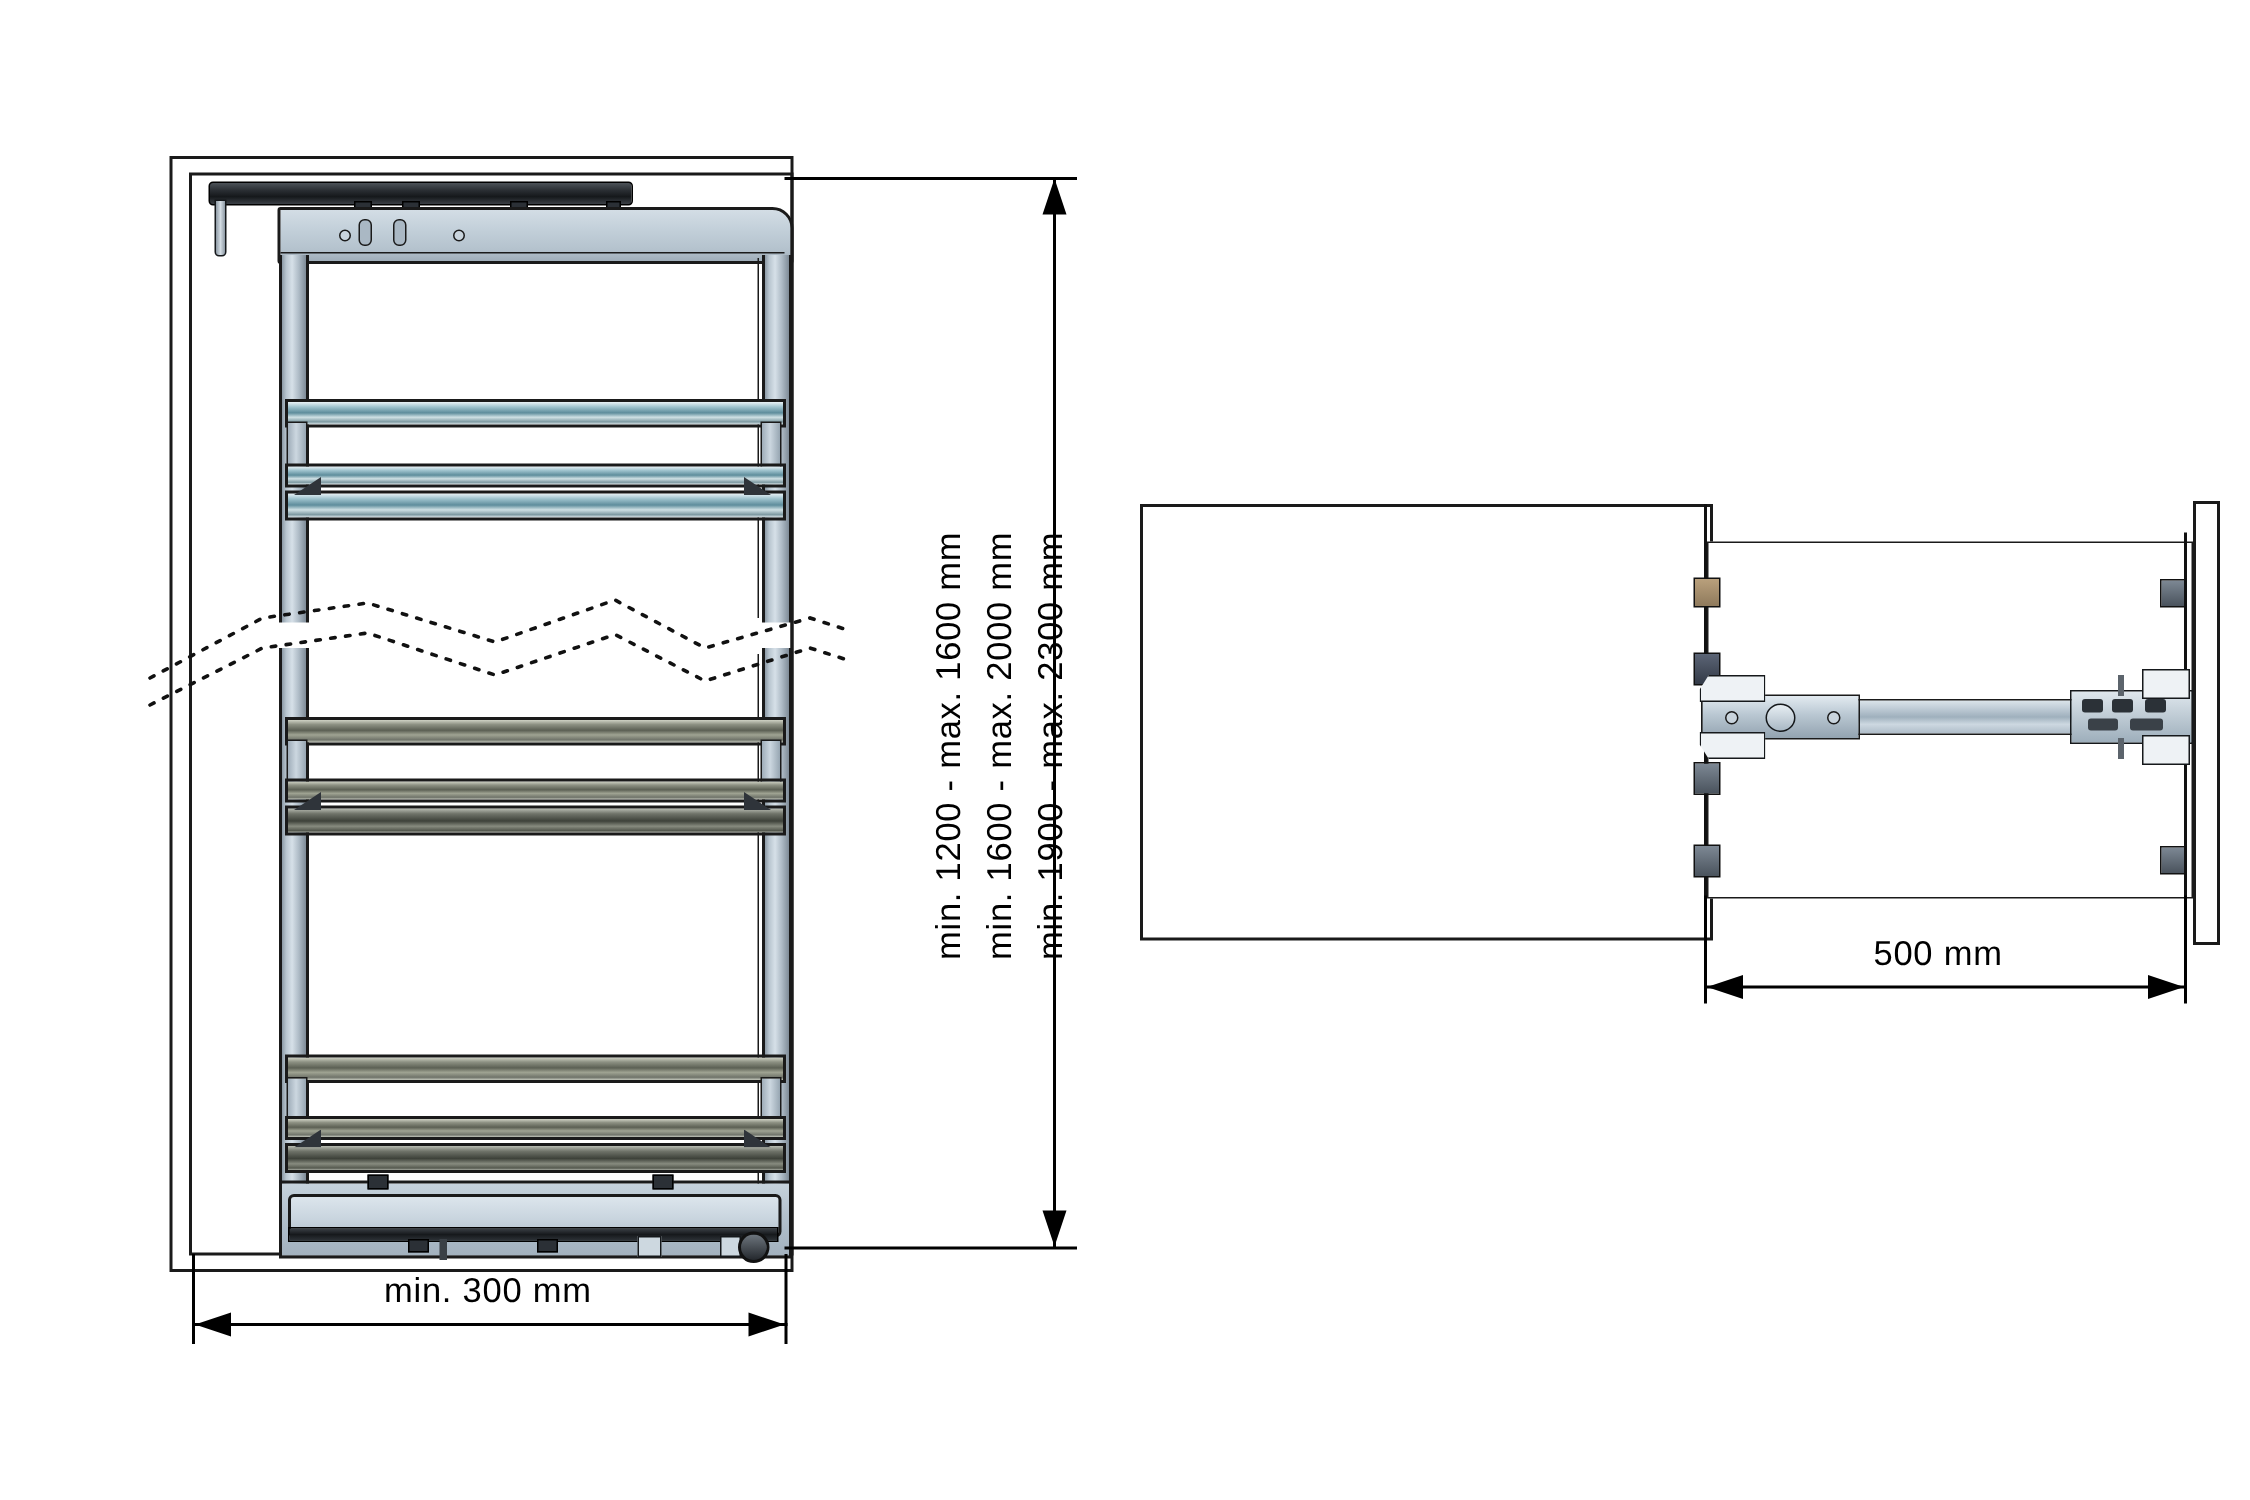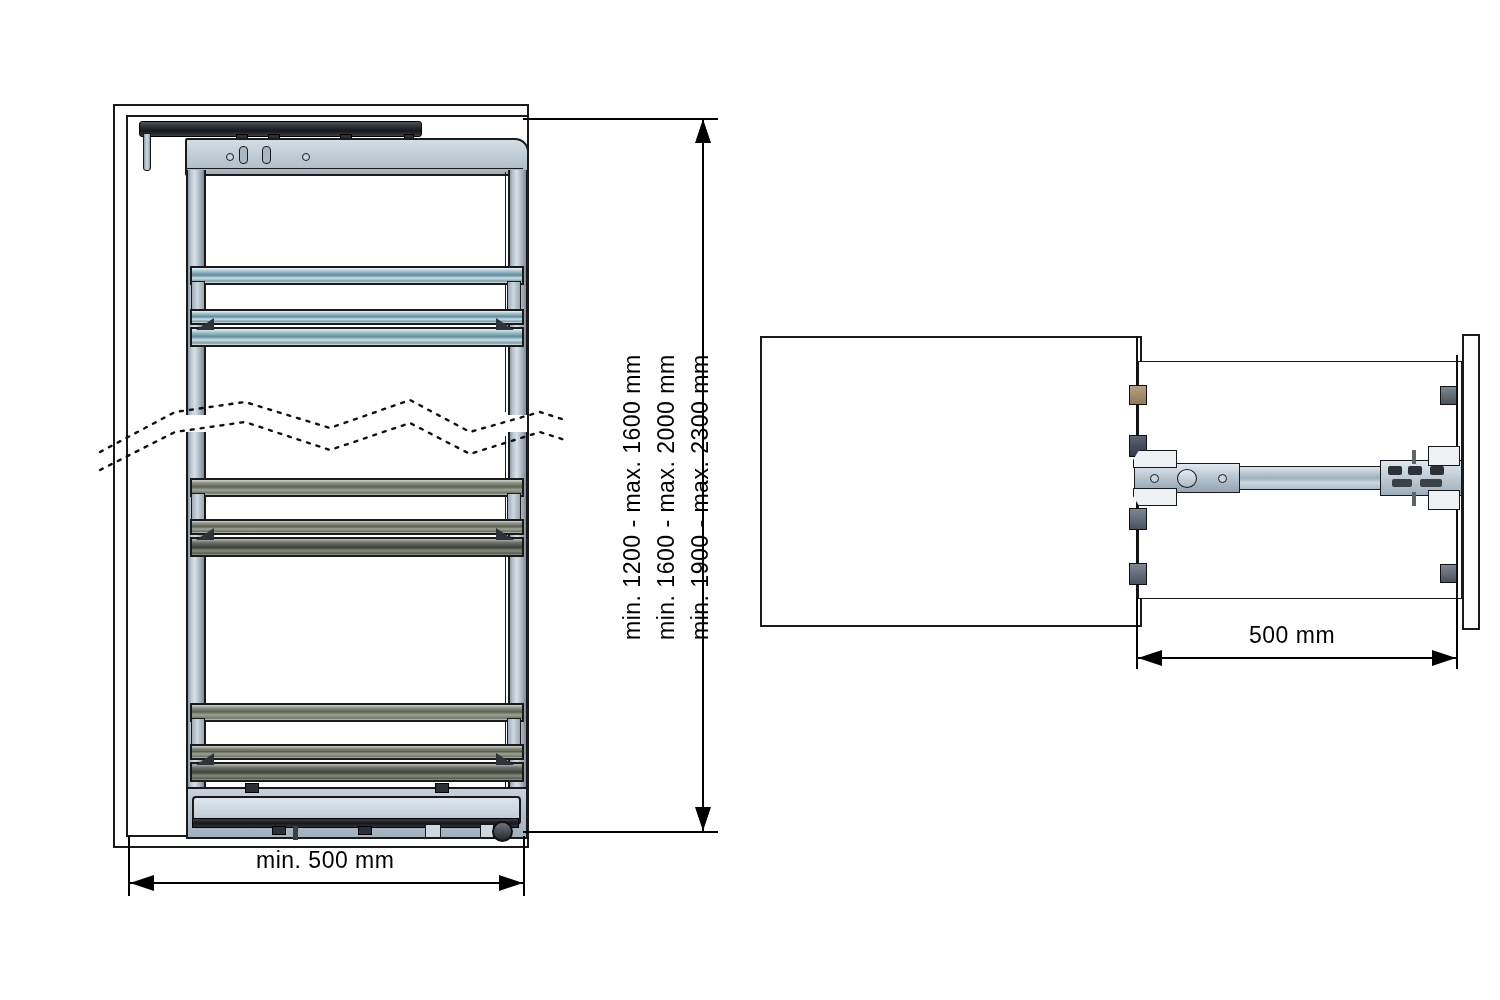--- a/index.html
+++ b/index.html
@@ -214,21 +214,21 @@
     </div>
 
     <div>
 
       <div class="vline" style="left:128px;top:836px;height:60px;"></div>
       <div class="vline" style="left:523px;top:836px;height:60px;"></div>
 
       <div class="hline" style="left:128px;top:882px;width:397px;"></div>
       <div class="arr arr-left" style="left:130px;top:875px;"></div>
       <div class="arr arr-right" style="left:499px;top:875px;"></div>
-      <div class="dimtext" style="left:256px;top:847px;">min. 500 mm</div>
+      <div class="dimtext" style="left:256px;top:847px;">min. 300 mm</div>
     </div>
 
     <div>
 
       <div class="hline" style="left:523px;top:118px;width:195px;"></div>
       <div class="hline" style="left:523px;top:831px;width:195px;"></div>
 
       <div class="vline" style="left:702px;top:118px;height:714px;"></div>
       <div class="arr arr-up" style="left:695px;top:119px;"></div>
       <div class="arr arr-down" style="left:695px;top:807px;"></div>

